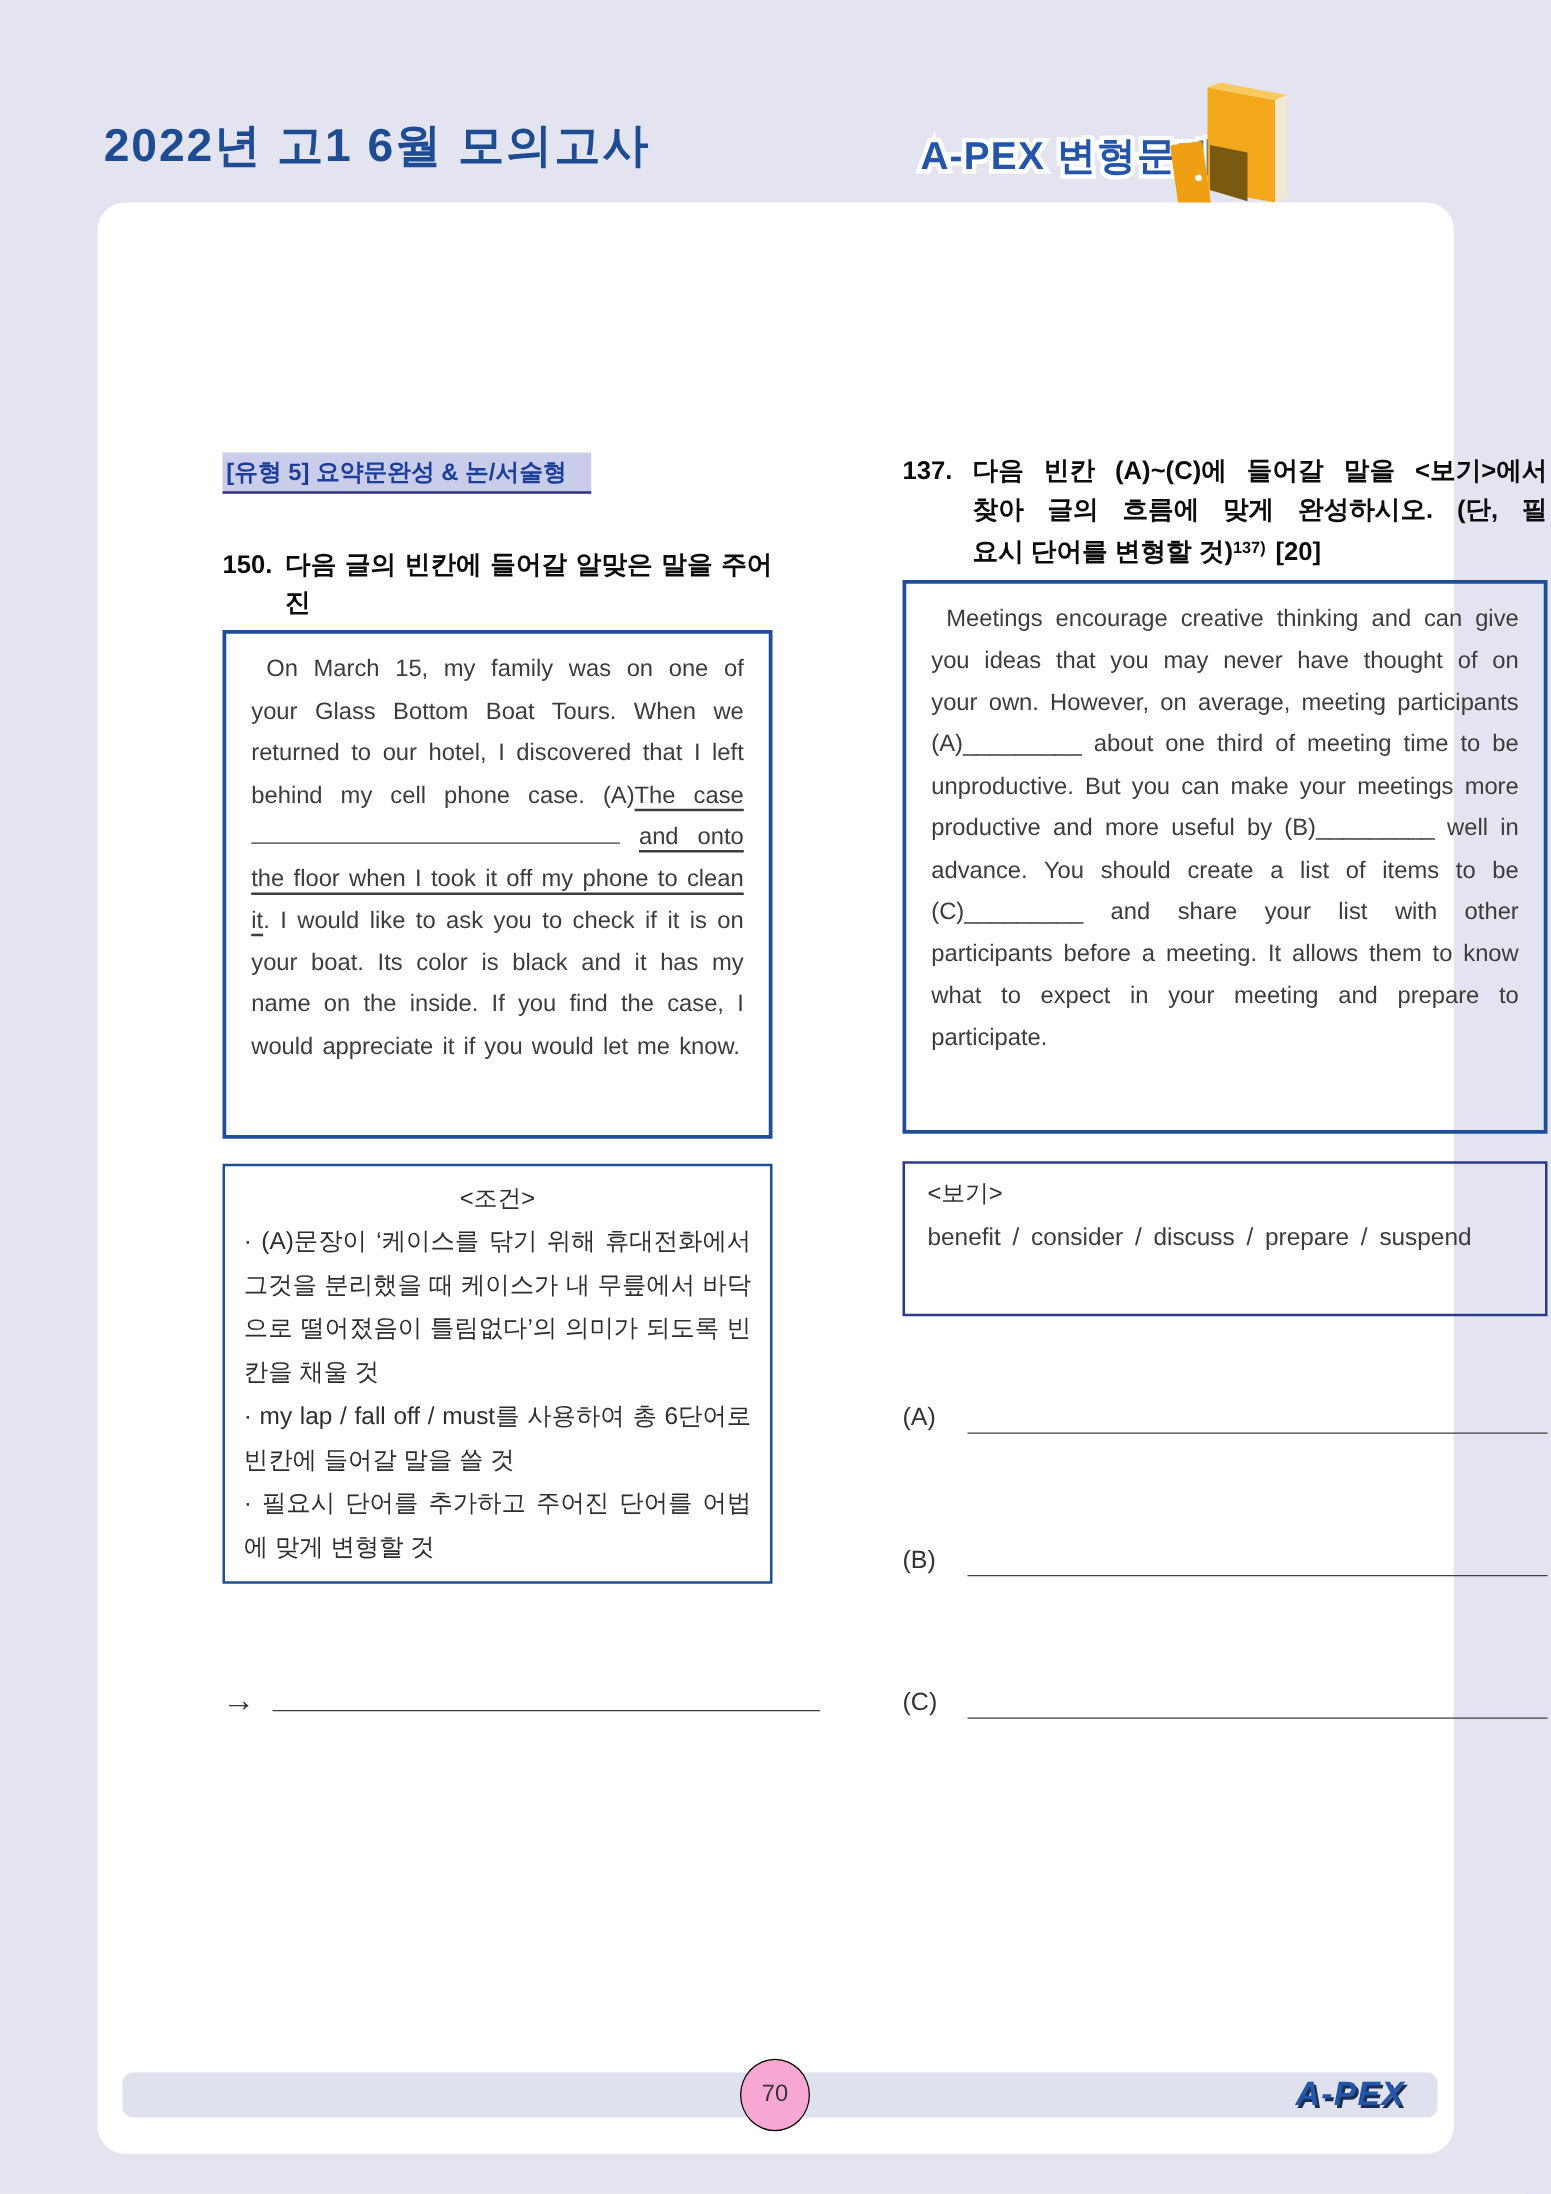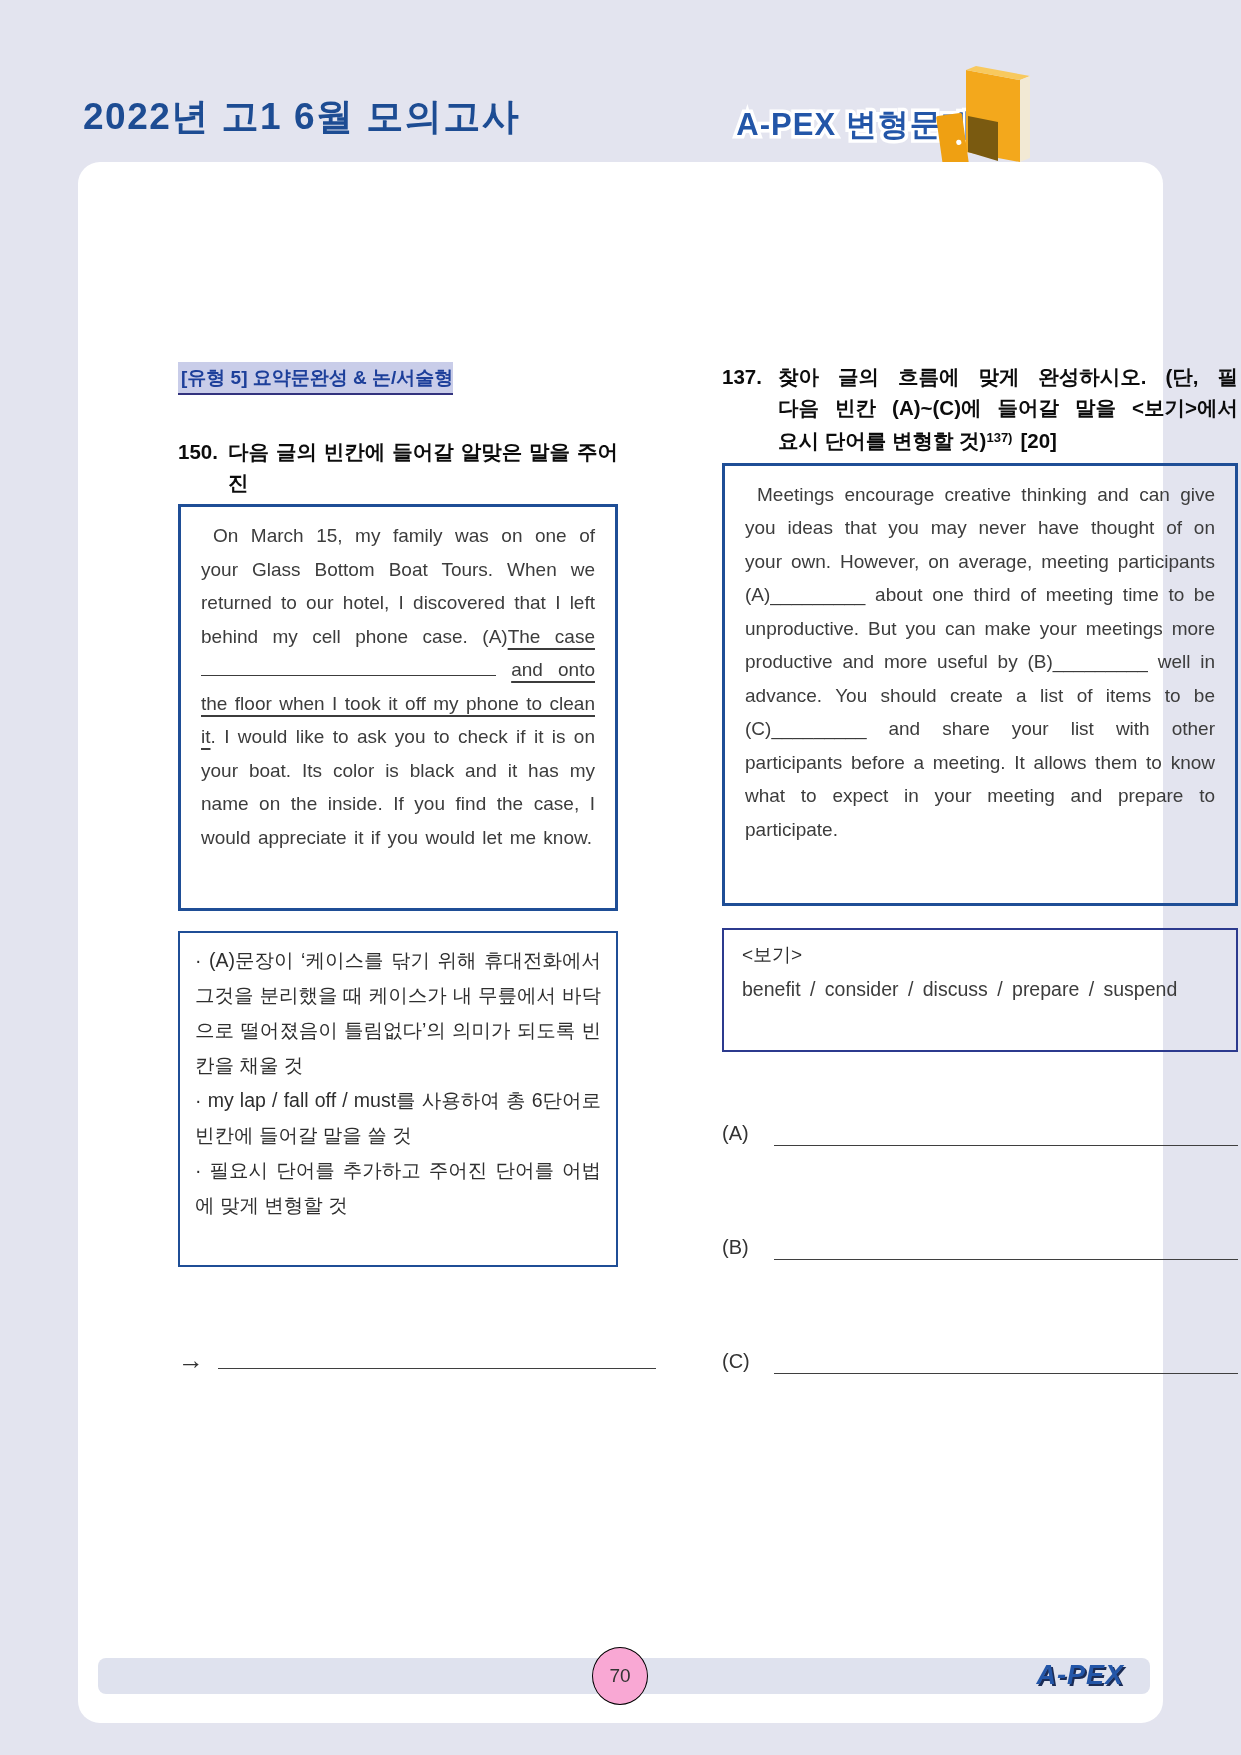--- a/index.html
+++ b/index.html
@@ -21,21 +21,21 @@
   .badge-svg { position:absolute; left:705px; top:94px; }
   .book-icon { position:absolute; left:936px; top:64px; }
 
   
   .col-left  { position:absolute; left:100px; top:200px; width:440px; }
   .col-right { position:absolute; left:644px; top:200px; width:516px; }
 
   .section-label {
     display:inline-block;
     font-size:19px; font-weight:bold; color:#1d3f9a;
-    background:#c9cde9; padding:3px 0 2px 3px;
+    background:#c9cde9; padding:3px 20px 2px 3px;
     border-bottom:2.5px solid #33337e;
   }
 
   .q-title { position:relative; font-size:20.5px; font-weight:bold; color:#0c0c0c; line-height:30.5px; }
   .q-title-136 { margin-top:42px; padding-left:50px; }
   .q-title-137 { padding-left:56px; }
   .q-num { position:absolute; left:0; top:0;text-align:center; }
   .jlast { text-align:justify; text-align-last:justify; }
   sup.fn { font-size:13px; vertical-align:6px; font-weight:bold; }
   .points { margin-left:8px; }
@@ -126,38 +126,39 @@
     <div class="q-title q-title-136">
       <span class="q-num">150.</span>
       <div class="jlast">다음 글의 빈칸에 들어갈 알맞은 말을 주어진</div>
     </div>
 
     <div class="pbox pbox-136">
       <div class="ptext"><span>On March 15, my family was on one of your Glass Bottom Boat Tours. When we returned to our hotel, I discovered that I left behind my cell phone case. (A)</span><span class="u">The case</span> <span class="blank-inline"></span> <span class="u">and onto the floor when I took it off my phone to clean it</span><span>. I would like to ask you to check if it is on your boat. Its color is black and it has my name on the inside. If you find the case, I would appreciate it if you would let me know.</span></div>
     </div>
 
     <div class="cond-box">
+      <div class="cond-title">&lt;조건&gt;</div>
       <div class="cond-item">· (A)문장이 ‘케이스를 닦기 위해 휴대전화에서 그것을 분리했을 때 케이스가 내 무릎에서 바닥으로 떨어졌음이 틀림없다’의 의미가 되도록 빈칸을 채울 것</div>
       <div class="cond-item">· my lap / fall off / must를 사용하여 총 6단어로 빈칸에 들어갈 말을 쓸 것</div>
       <div class="cond-item">· 필요시 단어를 추가하고 주어진 단어를 어법에 맞게 변형할 것</div>
     </div>
 
     <div class="arrow-row">
       <span class="arrow-glyph">→</span>
       <span class="hline"></span>
     </div>
 
   </div>
 
   <div class="col-right">
 
     <div class="q-title q-title-137">
       <span class="q-num">137.</span>
+      <div class="jlast">다음 빈칸 (A)~(C)에 들어갈 말을 &lt;보기&gt;에서</div>
       <div class="jlast">찾아 글의 흐름에 맞게 완성하시오. (단, 필</div>
-      <div class="jlast">다음 빈칸 (A)~(C)에 들어갈 말을 &lt;보기&gt;에서</div>
       <div><span>요시 단어를 변형할 것)</span><sup class="fn">137)</sup><span class="points">[20]</span></div>
     </div>
 
     <div class="pbox pbox-137">
       <div class="ptext">Meetings encourage creative thinking and can give you ideas that you may never have thought of on your own. However, on average, meeting participants (A)_________ about one third of meeting time to be unproductive. But you can make your meetings more productive and more useful by (B)_________ well in advance. You should create a list of items to be (C)_________ and share your list with other participants before a meeting. It allows them to know what to expect in your meeting and prepare to participate.</div>
     </div>
 
     <div class="bogi-box">
       <div class="bogi-title">&lt;보기&gt;</div>
       <div class="bogi-words">benefit / consider / discuss / prepare / suspend</div>

